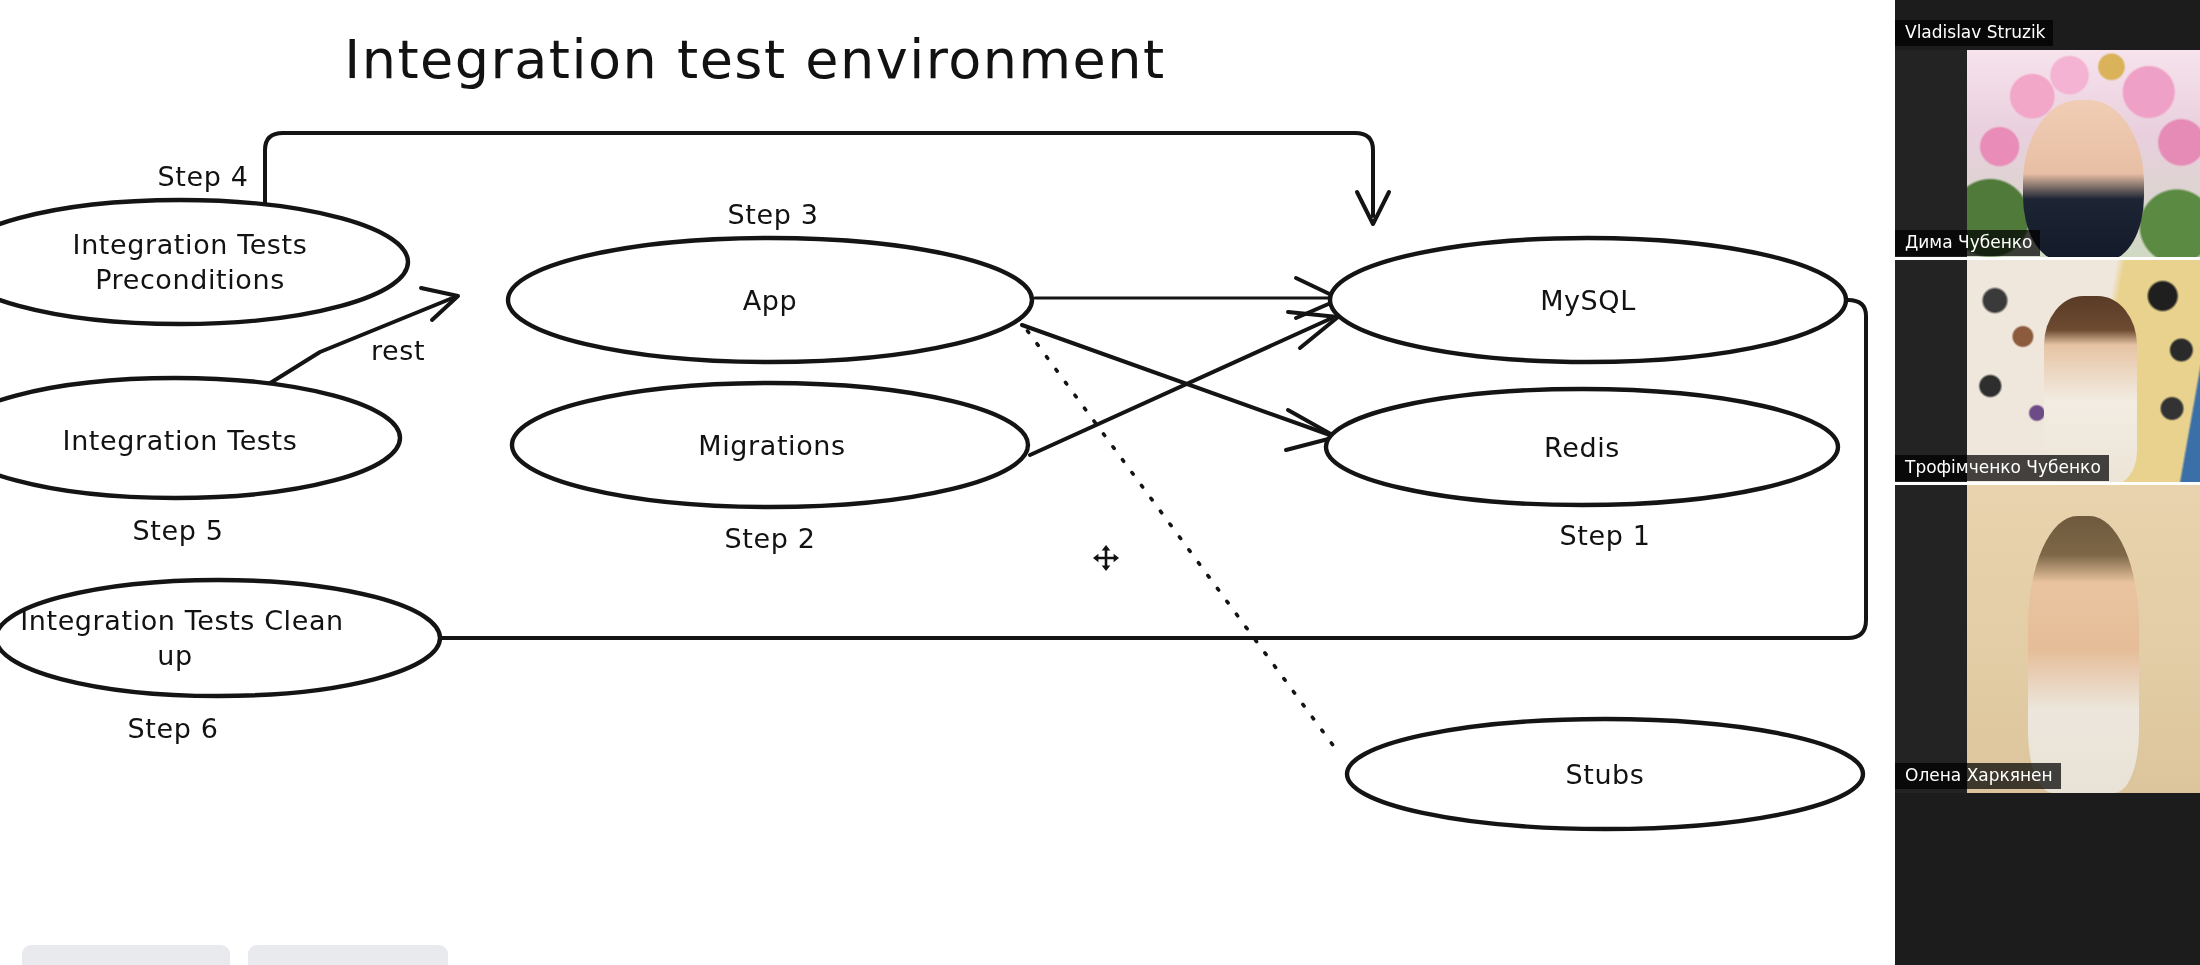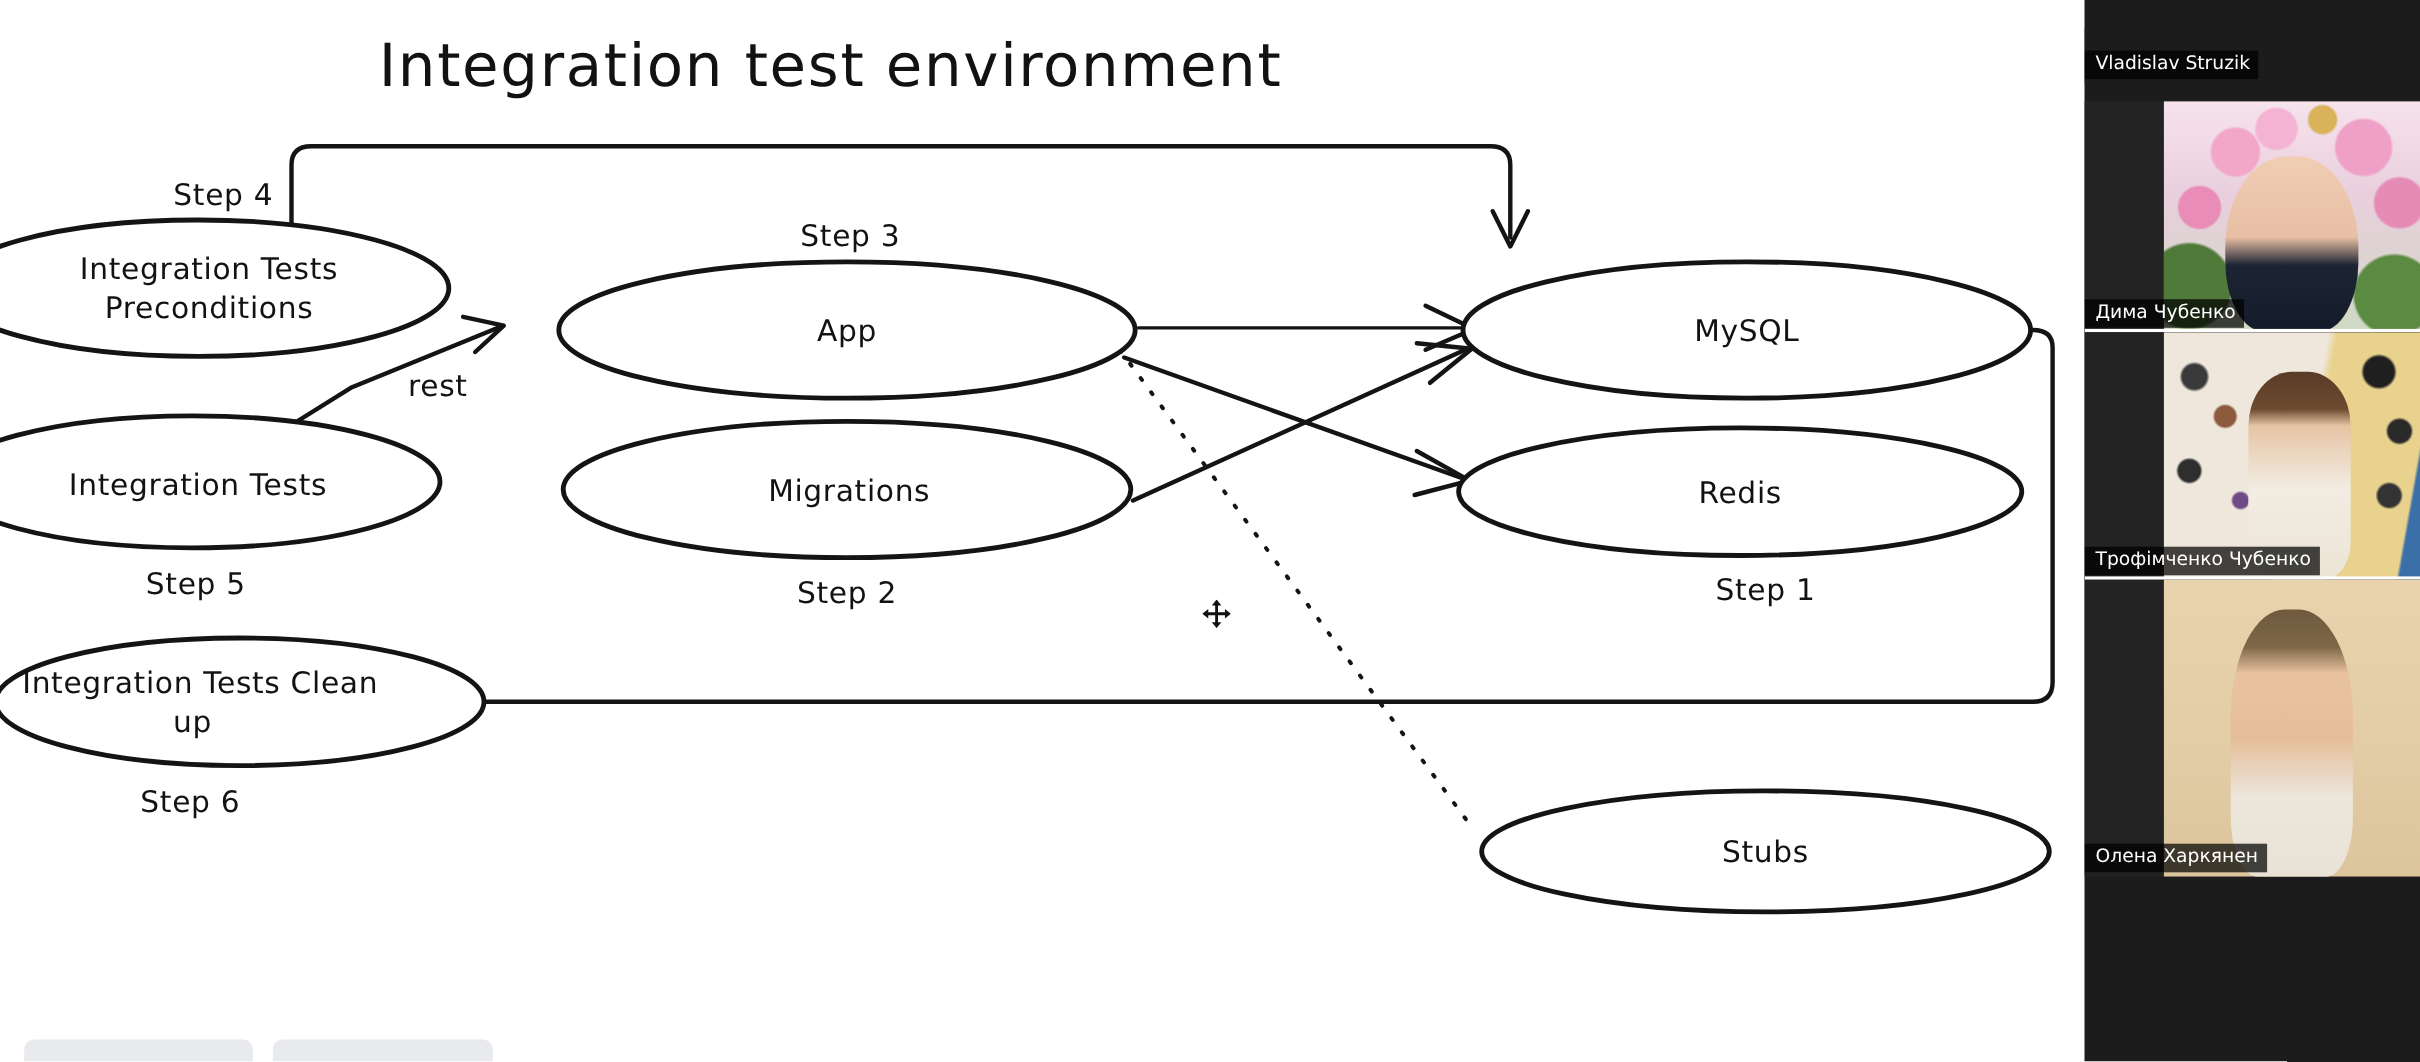--- a/index.html
+++ b/index.html
@@ -158,25 +158,25 @@
     font-size: 21px;
     font-weight: bold;
     letter-spacing: 0.5px;
     white-space: nowrap;
   }
   .tile-blank {
     background: #1c1c1c;
   }
 
   
-  #tile-0 { height: 50px; background: #1c1c1c; margin-top: 26px; }
-  #tile-1 { height: 210px; margin-top: 16px; }
+  #tile-0 { height: 50px; background: #1c1c1c; }
+  #tile-1 { height: 210px; }
   #tile-2 { height: 225px; }
   #tile-3 { height: 230px; background:#1c1c1c; }
-  #tile-4 { height: 270px; text-decoration: underline; }
+  #tile-4 { height: 308px; text-decoration: underline; }
 
   .photo { width: 100%; height: 100%; position: relative; }
 
   
   .photo-blossom {
     background:
       radial-gradient(circle at 28% 22%, #f2a6c8 0 9%, rgba(242,166,200,0) 10%),
       radial-gradient(circle at 14% 46%, #e98cb8 0 8%, rgba(233,140,184,0) 9%),
       radial-gradient(circle at 44% 12%, #f4b3d2 0 8%, rgba(244,179,210,0) 9%),
       radial-gradient(circle at 78% 20%, #efa0c6 0 10%, rgba(239,160,198,0) 11%),

